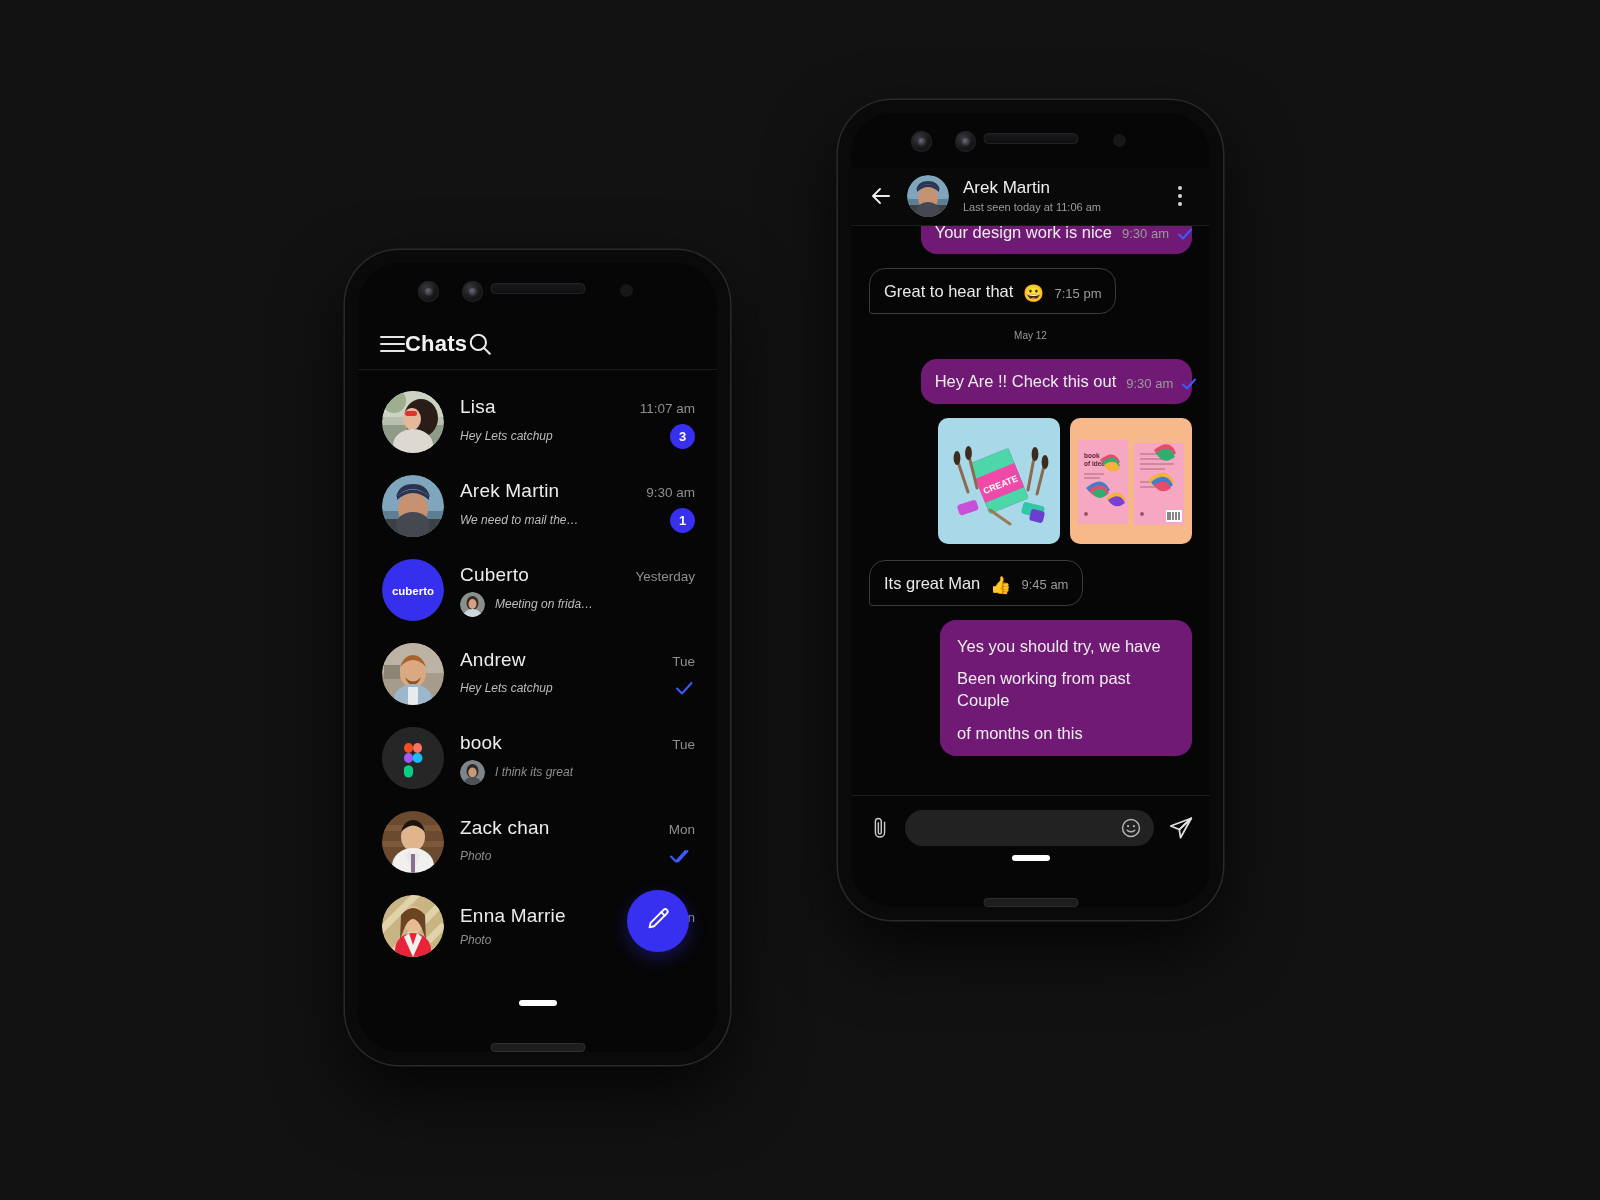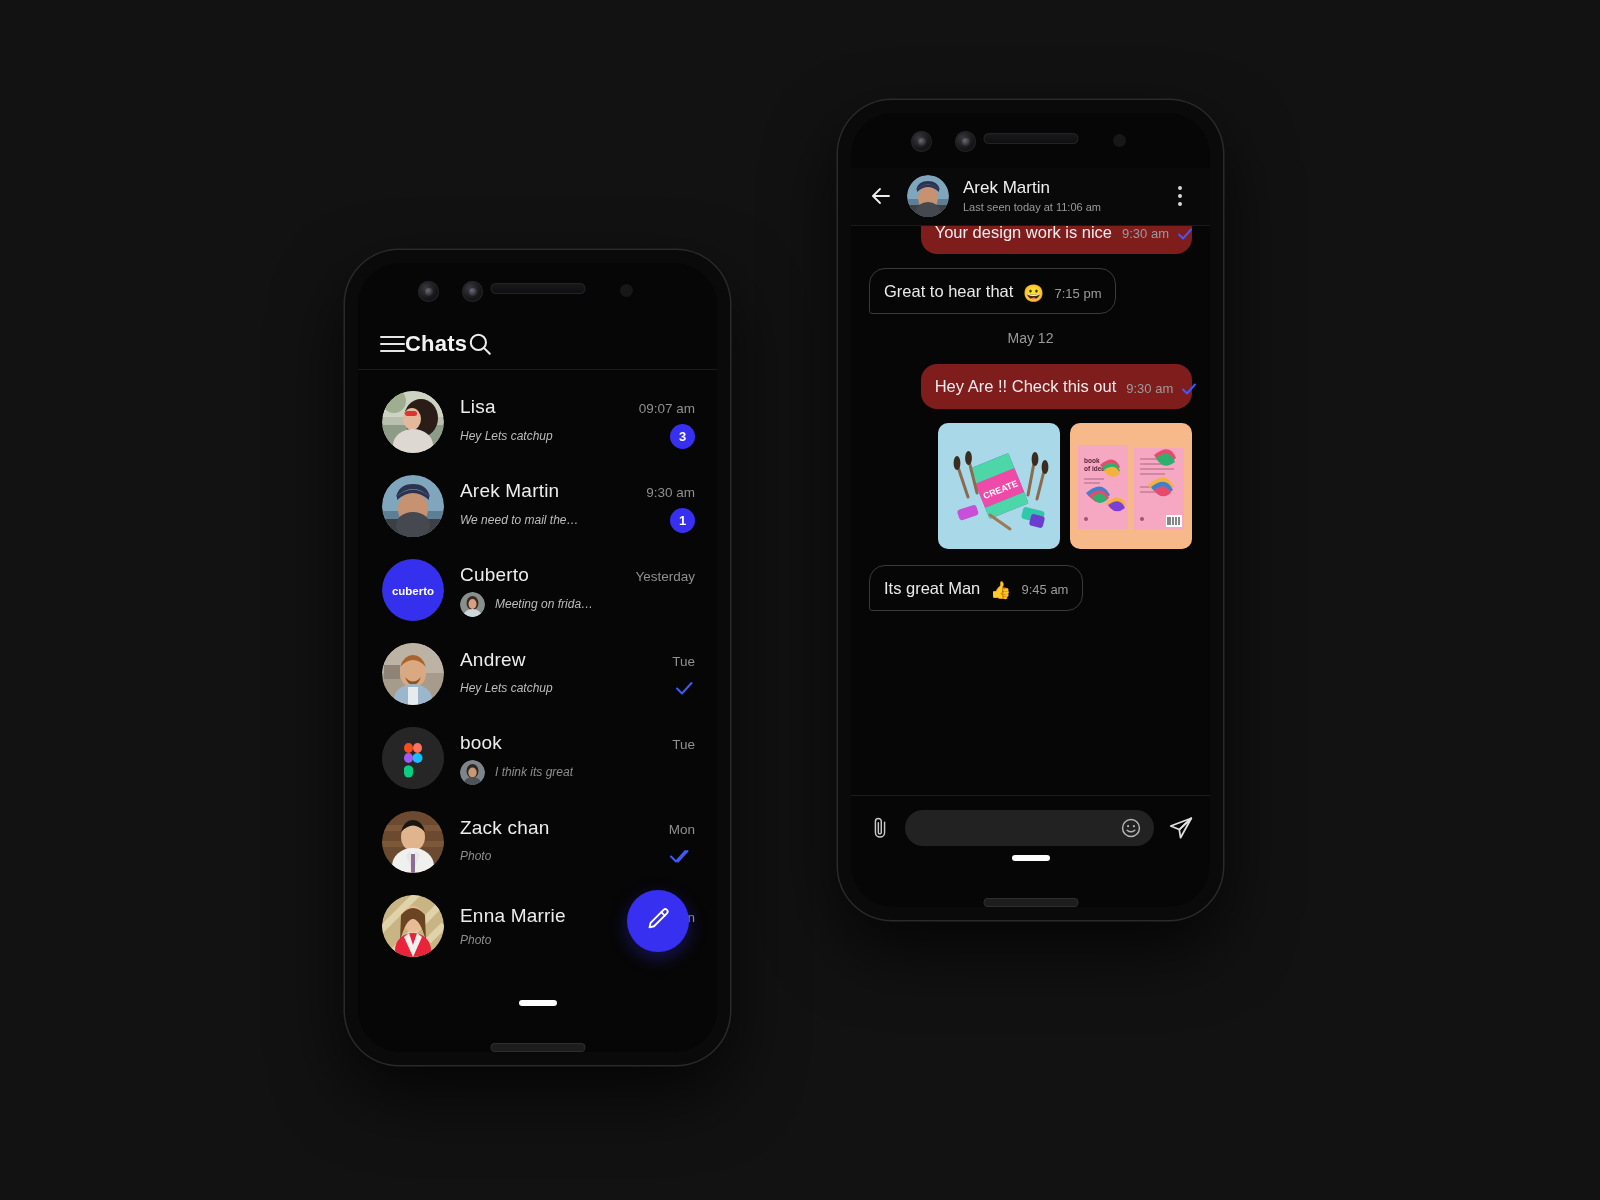--- a/index.html
+++ b/index.html
@@ -140,35 +140,35 @@
   }
   .msg-row { display: flex; margin-bottom: 14px; }
   .msg-row.out { justify-content: flex-end; }
   .msg-row.in  { justify-content: flex-start; }
 
   .bubble {
     max-width: 84%; border-radius: 16px; padding: 11px 14px;
     display: flex; align-items: flex-end; gap: 10px;
     font-size: 16.5px; line-height: 1.35;
   }
-  .bubble.out { background: #7f1d1d; color: #ededed; }
+  .bubble.out { background: #701a75; color: #ededed; }
   .bubble.in  { background: transparent; color: #eaeaea;
                 border: 1px solid #3a3a3a; border-bottom-left-radius: 3px; }
   .bubble .txt { white-space: nowrap; }
   .bubble .meta { display: flex; align-items: center; gap: 8px; flex: 0 0 auto; }
   .bubble .t { font-size: 13px; color: #9b9b9b; white-space: nowrap; }
   .emoji { font-size: 17px; line-height: 1; }
 
   .bubble.block { flex-direction: column; align-items: stretch; max-width: 78%; padding: 15px 17px 12px; }
   .bubble.block .txt { white-space: normal; }
 
   .partial-wrap { overflow: hidden; height: 28px; margin-bottom: 14px; position: relative; }
   .partial-wrap .msg-row { position: absolute; left: 0; right: 0; bottom: 0; margin: 0; }
 
-  .day-sep { text-align: center; color: #9a9a9a; font-size: 14px; margin: 16px 0 18px; }
+  .day-sep { text-align: center; color: #9a9a9a; font-size: 10px; margin: 16px 0 18px; }
 
   .media-row { display: flex; justify-content: flex-end; gap: 10px; margin-bottom: 16px; }
   .media { width: 122px; height: 126px; border-radius: 10px; overflow: hidden; cursor: pointer; }
   .media svg { display: block; width: 100%; height: 100%; }
 
   .conv-input {
     position: absolute; left: 0; right: 0; bottom: 0; height: 112px;
     border-top: 1px solid #1c1c1c; padding: 14px 18px 0;
   }
   .input-bar { display: flex; align-items: center; gap: 14px; }
@@ -237,21 +237,21 @@
                 <ellipse cx="39" cy="27" rx="17" ry="19" fill="#2a1d18"></ellipse>
                 <ellipse cx="30" cy="28" rx="9" ry="11" fill="#e4b99b"></ellipse>
                 <rect x="23" y="20" width="12" height="5" rx="2.5" fill="#d33"></rect>
                 <ellipse cx="31" cy="54" rx="20" ry="16" fill="#ded8d2"></ellipse>
               </g>
               </svg>
           </div>
           <div class="row-main">
             <div class="row-top">
               <span class="row-name">Lisa</span>
-              <span class="row-time">09:07 am</span>
+              <span class="row-time">11:07 am</span>
             </div>
             <div class="row-bot">
               <div class="row-msg-wrap">
                 <span class="row-msg">Hey Lets catchup</span>
               </div>
               <span class="badge">3</span>
             </div>
           </div>
         </div>
 
@@ -666,20 +666,28 @@
           <div class="bubble in">
             <span class="txt">Its great Man</span>
             <span class="emoji">👍</span>
             <span class="meta">
               <span class="t">9:45 am</span>
             </span>
           </div>
         </div>
 
 
+        <div class="msg-row out">
+          <div class="bubble out block">
+            <span class="txt">Yes you should try, we have</span>
+            <span class="txt">Been working from past Couple</span>
+            <span class="txt">of months on this</span>
+
+          </div>
+        </div>
 
       </div>
 
       <div class="conv-input">
         <div class="input-bar">
           <span class="clip">
             <svg viewBox="0 0 24 28" fill="none" stroke="#c8c8c8" stroke-width="1.6" stroke-linecap="round" stroke-linejoin="round">
               <path d="M17 8 v11 a5 5 0 0 1 -10 0 V7 a3.2 3.2 0 0 1 6.4 0 v12 a1.6 1.6 0 0 1 -3.2 0 V8.5"></path>
             </svg>
           </span>

